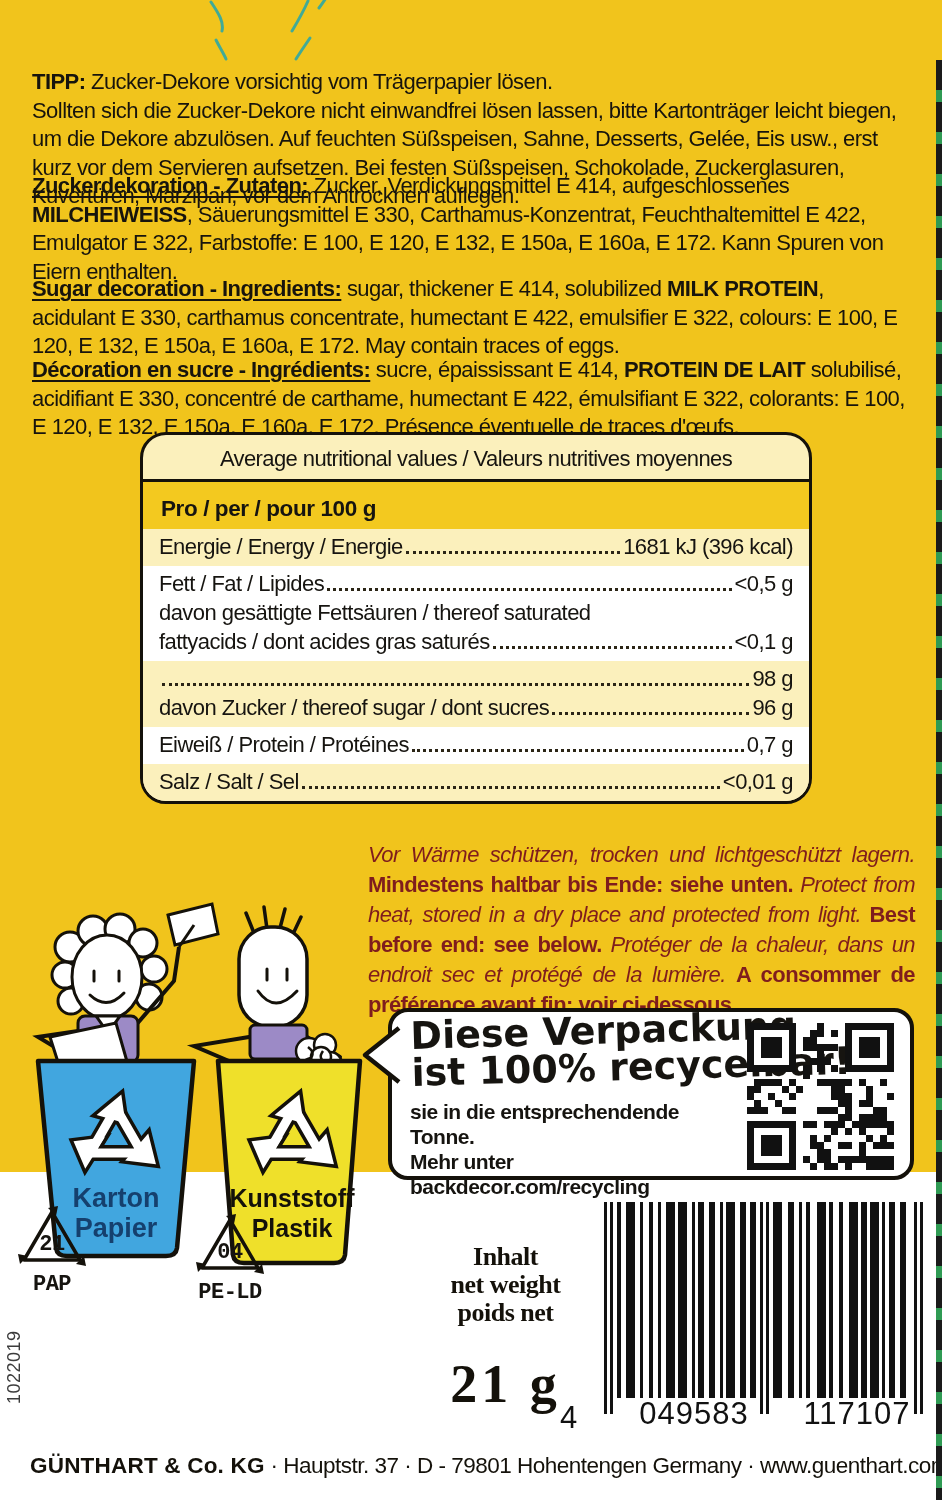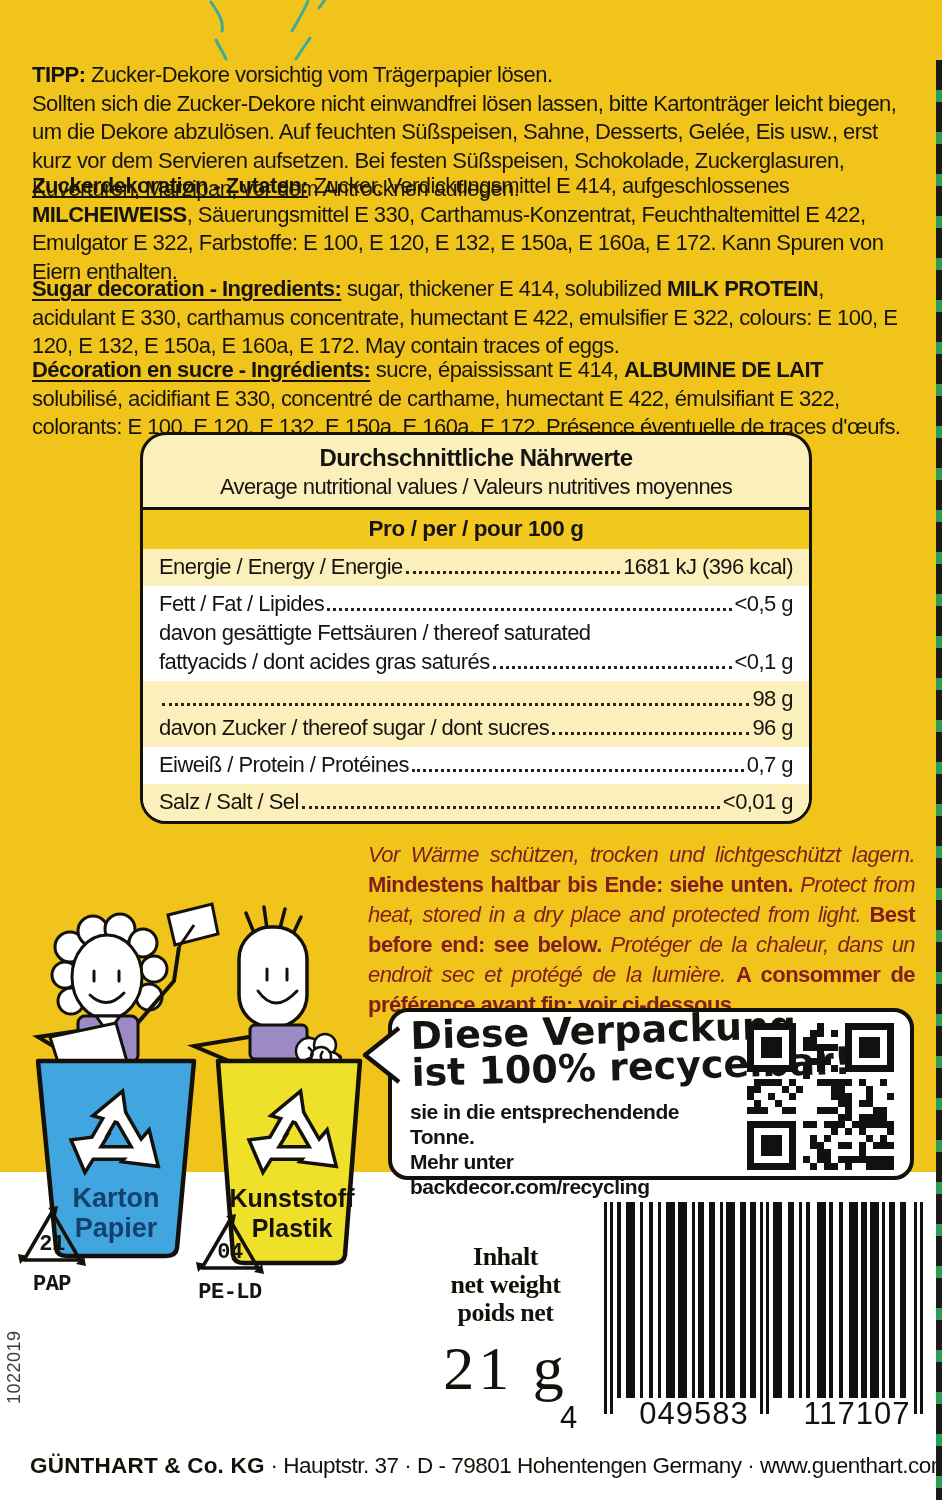--- a/index.html
+++ b/index.html
@@ -7,40 +7,40 @@
          font-family:"Liberation Sans",sans-serif;color:#161410;}
   #yellow-bg{position:absolute;left:0;top:0;width:942px;height:1172px;background:#F1C41C;}
   
   #edge-strip{position:absolute;right:0;top:60px;width:6px;height:1440px;
     background:repeating-linear-gradient(180deg,#1a1a1a 0 30px,#2f9a53 30px 42px);}
   
   .p{position:absolute;left:32px;width:880px;font-size:22px;line-height:28.5px;
      letter-spacing:-0.55px;color:#17140d;}
   .b{font-weight:700;}
   .hd{font-weight:700;text-decoration:underline;text-decoration-thickness:2px;text-underline-offset:3px;}
-  #tip-block{top:39px;}
+  #tip-block{top:46px;}
   #ingredients-de{top:150px;}
   #ingredients-en{top:253px;}
   #ingredients-fr{top:334px;}
   
   #teal-marks{position:absolute;left:195px;top:0;width:132px;height:64px;}
   
   #nutrition-table{position:absolute;left:140px;top:432px;width:666px;
      border:3.5px solid #14110a;border-radius:26px;overflow:hidden;background:#FBF0BC;}
   #nutrition-header{padding:9px 10px 7px;text-align:center;}
   #nutrition-title{font-weight:700;font-size:24px;letter-spacing:-0.5px;}
   #nutrition-subtitle{font-size:22px;letter-spacing:-0.6px;margin-top:2px;}
   #nutrition-divider{height:0;border-top:3px solid #14110a;}
   .nrow{padding:3px 16px 5px;}
   .nrow.gold{background:#ffffff;}
   .nrow.light{background:#FBF0BC;border-radius:13px;}
   .nline{display:flex;align-items:flex-end;font-size:22px;line-height:29px;letter-spacing:-0.55px;}
   .nline .dots{flex:1;border-bottom:3px dotted #2b2516;margin:0 3px 7px 3px;min-width:12px;}
   .nline .val{white-space:nowrap;}
-  #per-row{font-weight:700;text-align:center;padding:6px 18px 7px;font-size:22.5px;background:#F3C91F;letter-spacing:-0.4px;}
+  #per-row{font-weight:700;text-align:left;padding:14px 18px 7px;font-size:22.5px;background:#F3C91F;letter-spacing:-0.4px;}
   
   #storage-block{position:absolute;left:368px;top:818px;width:547px;font-size:22px;
      line-height:30px;text-align:justify;text-align-last:left;letter-spacing:-0.55px;color:#7f1d1d;}
   .st-i{font-style:italic;}
   .st-b{font-weight:700;}
   
   #scene{position:absolute;left:8px;top:885px;width:380px;height:385px;}
   
   #speech-bubble{position:absolute;left:388px;top:1008px;width:526px;height:172px;
      background:#fff;border:4px solid #14110a;border-radius:20px;box-sizing:border-box;}
@@ -54,21 +54,21 @@
   .code-symbol{position:absolute;width:84px;text-align:center;font-family:Liberation Mono, monospace;}
   #code-pap{left:10px;top:1204px;}
   #code-peld{left:188px;top:1212px;}
   .code-symbol .tri{position:relative;width:84px;height:64px;}
   .code-symbol .num{position:absolute;left:0;right:0;top:28px;font-size:22px;font-weight:700;letter-spacing:-0.5px;}
   .code-symbol .code{display:block;font-size:22px;font-weight:700;letter-spacing:-0.5px;margin-top:4px;}
   
   #weight-block{position:absolute;left:418px;top:1243px;width:175px;text-align:center;
      font-family:"Liberation Serif",serif;color:#14110a;}
   .w-line{font-weight:700;font-size:26px;line-height:28px;letter-spacing:-0.5px;}
-  #weight-value{font-size:62px;line-height:66px;margin-top:8px;letter-spacing:4px;font-weight:400;}
+  #weight-value{font-size:54px;line-height:66px;margin-top:24px;letter-spacing:4px;font-weight:700;}
   
   #barcode{position:absolute;left:598px;top:1202px;}
   #barcode-digits{position:absolute;left:560px;top:1396px;width:372px;display:flex;
      font-size:31px;letter-spacing:1px;color:#111;}
   #barcode-digits .d1{width:46px;text-align:left;padding-top:4px;}
   #barcode-digits .d2{width:176px;text-align:center;}
   #barcode-digits .d3{width:150px;text-align:center;}
   
   #side-code{position:absolute;left:4px;top:1404px;transform:rotate(-90deg);transform-origin:0 0;
      font-size:18px;color:#3c3c3c;letter-spacing:0.5px;white-space:nowrap;}
@@ -93,25 +93,24 @@
       <path d="M124 8 C 127 4, 129 1, 131 -2"></path>
       <path d="M21 40 C 25 48, 29 54, 31 59"></path>
       <path d="M101 59 C 106 51, 111 44, 115 38"></path>
     </g>
   </svg>
 
   <p class="p" id="ingredients-de"><span class="hd">Zuckerdekoration - Zutaten:</span><span> Zucker, Verdickungsmittel E 414, aufgeschlossenes </span><span class="b">MILCHEIWEISS</span><span>, Säuerungsmittel E 330, Carthamus-Konzentrat, Feuchthaltemittel E 422, Emulgator E 322, Farbstoffe: E 100, E 120, E 132, E 150a, E 160a, E 172. Kann Spuren von Eiern enthalten.</span></p>
 
   <p class="p" id="ingredients-en"><span class="hd">Sugar decoration - Ingredients:</span><span> sugar, thickener E 414, solubilized </span><span class="b">MILK PROTEIN</span><span>, acidulant E 330, carthamus concentrate, humectant E 422, emulsifier E 322, colours: E 100, E 120, E 132, E 150a, E 160a, E 172. May contain traces of eggs.</span></p>
 
-  <p class="p" id="ingredients-fr"><span class="hd">Décoration en sucre - Ingrédients:</span><span> sucre, épaississant E 414, </span><span class="b">ALBUMINE DE LAIT</span><span> solubilisé, acidifiant E 330, concentré de carthame, humectant E 422, émulsifiant E 322, colorants: E 100, E 120, E 132, E 150a, E 160a, E 172. Présence éventuelle de traces d'œufs.</span></p>
+  <p class="p" id="ingredients-fr"><span class="hd">Décoration en sucre - Ingrédients:</span><span> sucre, épaississant E 414, </span><span class="b">PROTEIN DE LAIT</span><span> solubilisé, acidifiant E 330, concentré de carthame, humectant E 422, émulsifiant E 322, colorants: E 100, E 120, E 132, E 150a, E 160a, E 172. Présence éventuelle de traces d'œufs.</span></p>
 
   <div id="nutrition-table">
     <div id="nutrition-header">
-      <div id="nutrition-title">Durchschnittliche Nährwerte</div>
       <div id="nutrition-subtitle">Average nutritional values / Valeurs nutritives moyennes</div>
     </div>
     <div id="nutrition-divider"></div>
     <div id="per-row">Pro / per / pour 100 g</div>
     <div id="nutrition-rows">
         <div class="nrow light">
           <div class="nline">
             <span>Energie / Energy / Energie</span>
             <span class="dots"></span>
             <span class="val">1681 kJ (396 kcal)</span>

